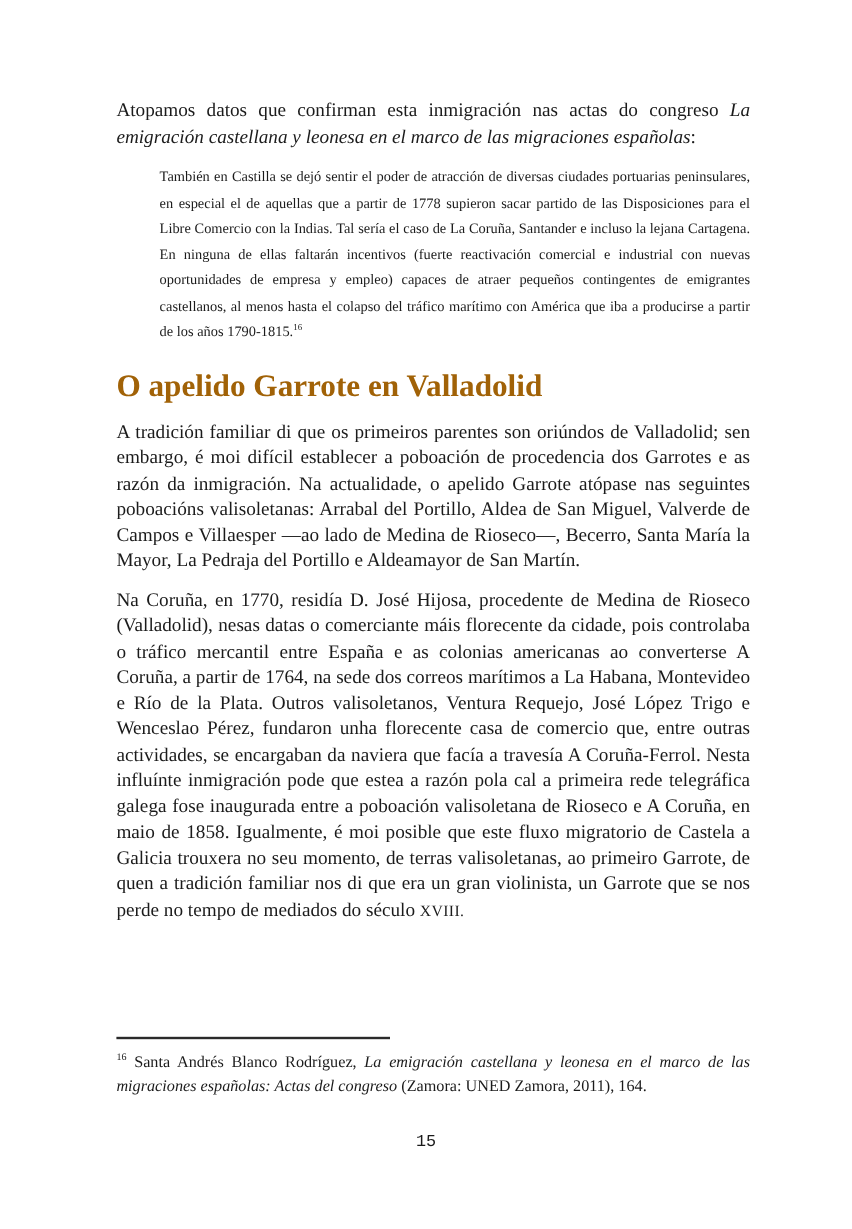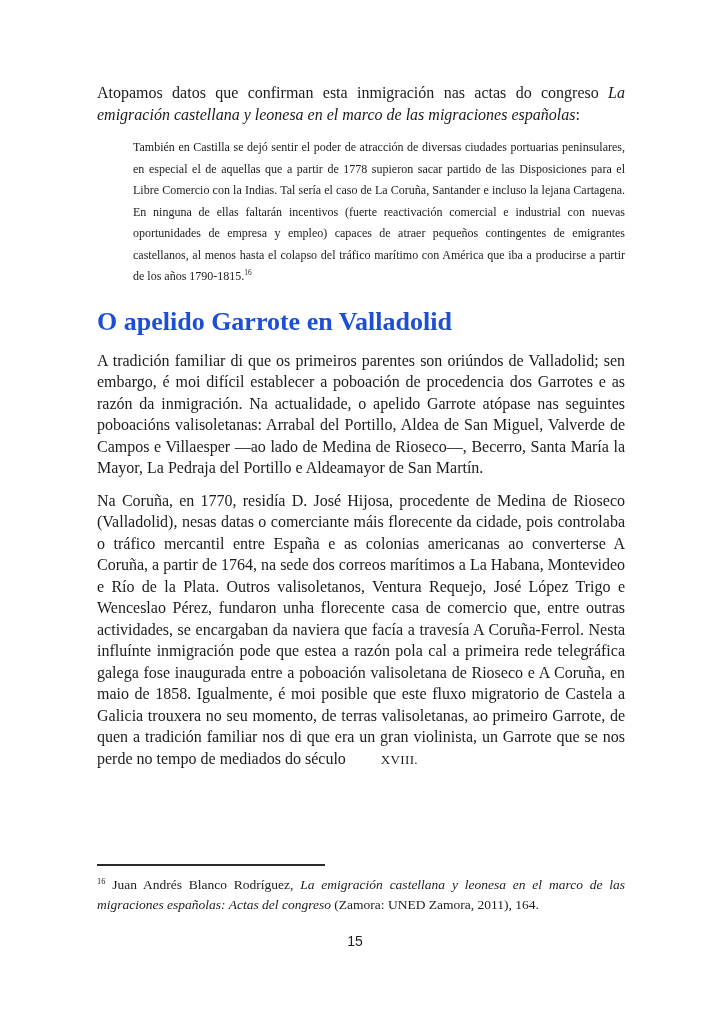--- a/index.html
+++ b/index.html
@@ -28,32 +28,31 @@
     margin: 12px 0 13px 36px;
     font-size: 12px;
     line-height: 21.5px;
     text-align: justify;
   }
   h1.section-heading {
     margin: 19px 0 13px 0;
     font-size: 26px;
     line-height: 30px;
     font-weight: bold;
-    color: #1d4ed8;
+    color: #a16207;
     text-align: left;
   }
   sup.fn-ref {
     font-size: 0.62em;
     line-height: 0;
     vertical-align: super;
   }
   .smallcaps {
     font-size: 0.82em;
     letter-spacing: 0.3px;
-    margin-left: 31px;
   }
   .footnote-area {
     position: absolute;
     left: 97px;
     right: 85px;
     top: 864px;
   }
   .footnote-rule {
     width: 228px;
     height: 0;
@@ -62,42 +61,42 @@
   }
   .footnote-text {
     font-size: 13.5px;
     line-height: 19.5px;
     text-align: justify;
   }
   .page-number {
     position: absolute;
     left: 0;
     right: 0;
-    bottom: 32px;
+    bottom: 21px;
     text-align: center;
     font-size: 14px;
     color: #1b1b1b;
-    font-family: Liberation Sans, sans-serif;
+    font-family: Liberation Mono, monospace;
   }
 </style>
 </head>
 <body>
 
 <div class="page">
 
   <p class="para"><span>Atopamos datos que confirman esta inmigración nas actas do congreso </span><span style="font-style: italic;">La emigración castellana y leonesa en el marco de las migraciones españolas</span><span>:</span></p>
 
   <div class="blockquote"><span>También en Castilla se dejó sentir el poder de atracción de diversas ciudades portuarias peninsulares, en especial el de aquellas que a partir de 1778 supieron sacar partido de las Disposiciones para el Libre Comercio con la Indias. Tal sería el caso de La Coruña, Santander e incluso la lejana Cartagena. En ninguna de ellas faltarán incentivos (fuerte reactivación comercial e industrial con nuevas oportunidades de empresa y empleo) capaces de atraer pequeños contingentes de emigrantes castellanos, al menos hasta el colapso del tráfico marítimo con América que iba a producirse a partir de los años 1790-1815.</span><sup class="fn-ref">16</sup></div>
 
   <h1 class="section-heading">O apelido Garrote en Valladolid</h1>
 
   <p class="para"><span>A tradición familiar di que os primeiros parentes son oriúndos de Valladolid; sen embargo, é moi difícil establecer a poboación de procedencia dos Garrotes e as razón da inmigración. Na actualidade, o apelido Garrote atópase nas seguintes poboacións valisoletanas: Arrabal del Portillo, Aldea de San Miguel, Valverde de Campos e Villaesper —ao lado de Medina de Rioseco—, Becerro, Santa María la Mayor, La Pedraja del Portillo e Aldeamayor de San Martín.</span></p>
 
   <p class="para"><span>Na Coruña, en 1770, residía D. José Hijosa, procedente de Medina de Rioseco (Valladolid), nesas datas o comerciante máis florecente da cidade, pois controlaba o tráfico mercantil entre España e as colonias americanas ao converterse A Coruña, a partir de 1764, na sede dos correos marítimos a La Habana, Montevideo e Río de la Plata. Outros valisoletanos, Ventura Requejo, José López Trigo e Wenceslao Pérez, fundaron unha florecente casa de comercio que, entre outras actividades, se encargaban da naviera que facía a travesía A Coruña-Ferrol. Nesta influínte inmigración pode que estea a razón pola cal a primeira rede telegráfica galega fose inaugurada entre a poboación valisoletana de Rioseco e A Coruña, en maio de 1858. Igualmente, é moi posible que este fluxo migratorio de Castela a Galicia trouxera no seu momento, de terras valisoletanas, ao primeiro Garrote, de quen a tradición familiar nos di que era un gran violinista, un Garrote que se nos perde no tempo de mediados do século </span><span class="smallcaps">XVIII.</span></p>
 
   <div class="footnote-area">
     <div class="footnote-rule"></div>
-    <div class="footnote-text"><sup class="fn-ref">16</sup><span> Juan Andrés Blanco Rodríguez, </span><span style="font-style: italic;">La emigración castellana y leonesa en el marco de las migraciones españolas: Actas del congreso</span><span> (Zamora: UNED Zamora, 2011), 164.</span></div>
+    <div class="footnote-text"><sup class="fn-ref">16</sup><span> Santa Andrés Blanco Rodríguez, </span><span style="font-style: italic;">La emigración castellana y leonesa en el marco de las migraciones españolas: Actas del congreso</span><span> (Zamora: UNED Zamora, 2011), 164.</span></div>
   </div>
 
   <div class="page-number">15</div>
 
 </div>
 
 </body></html>

